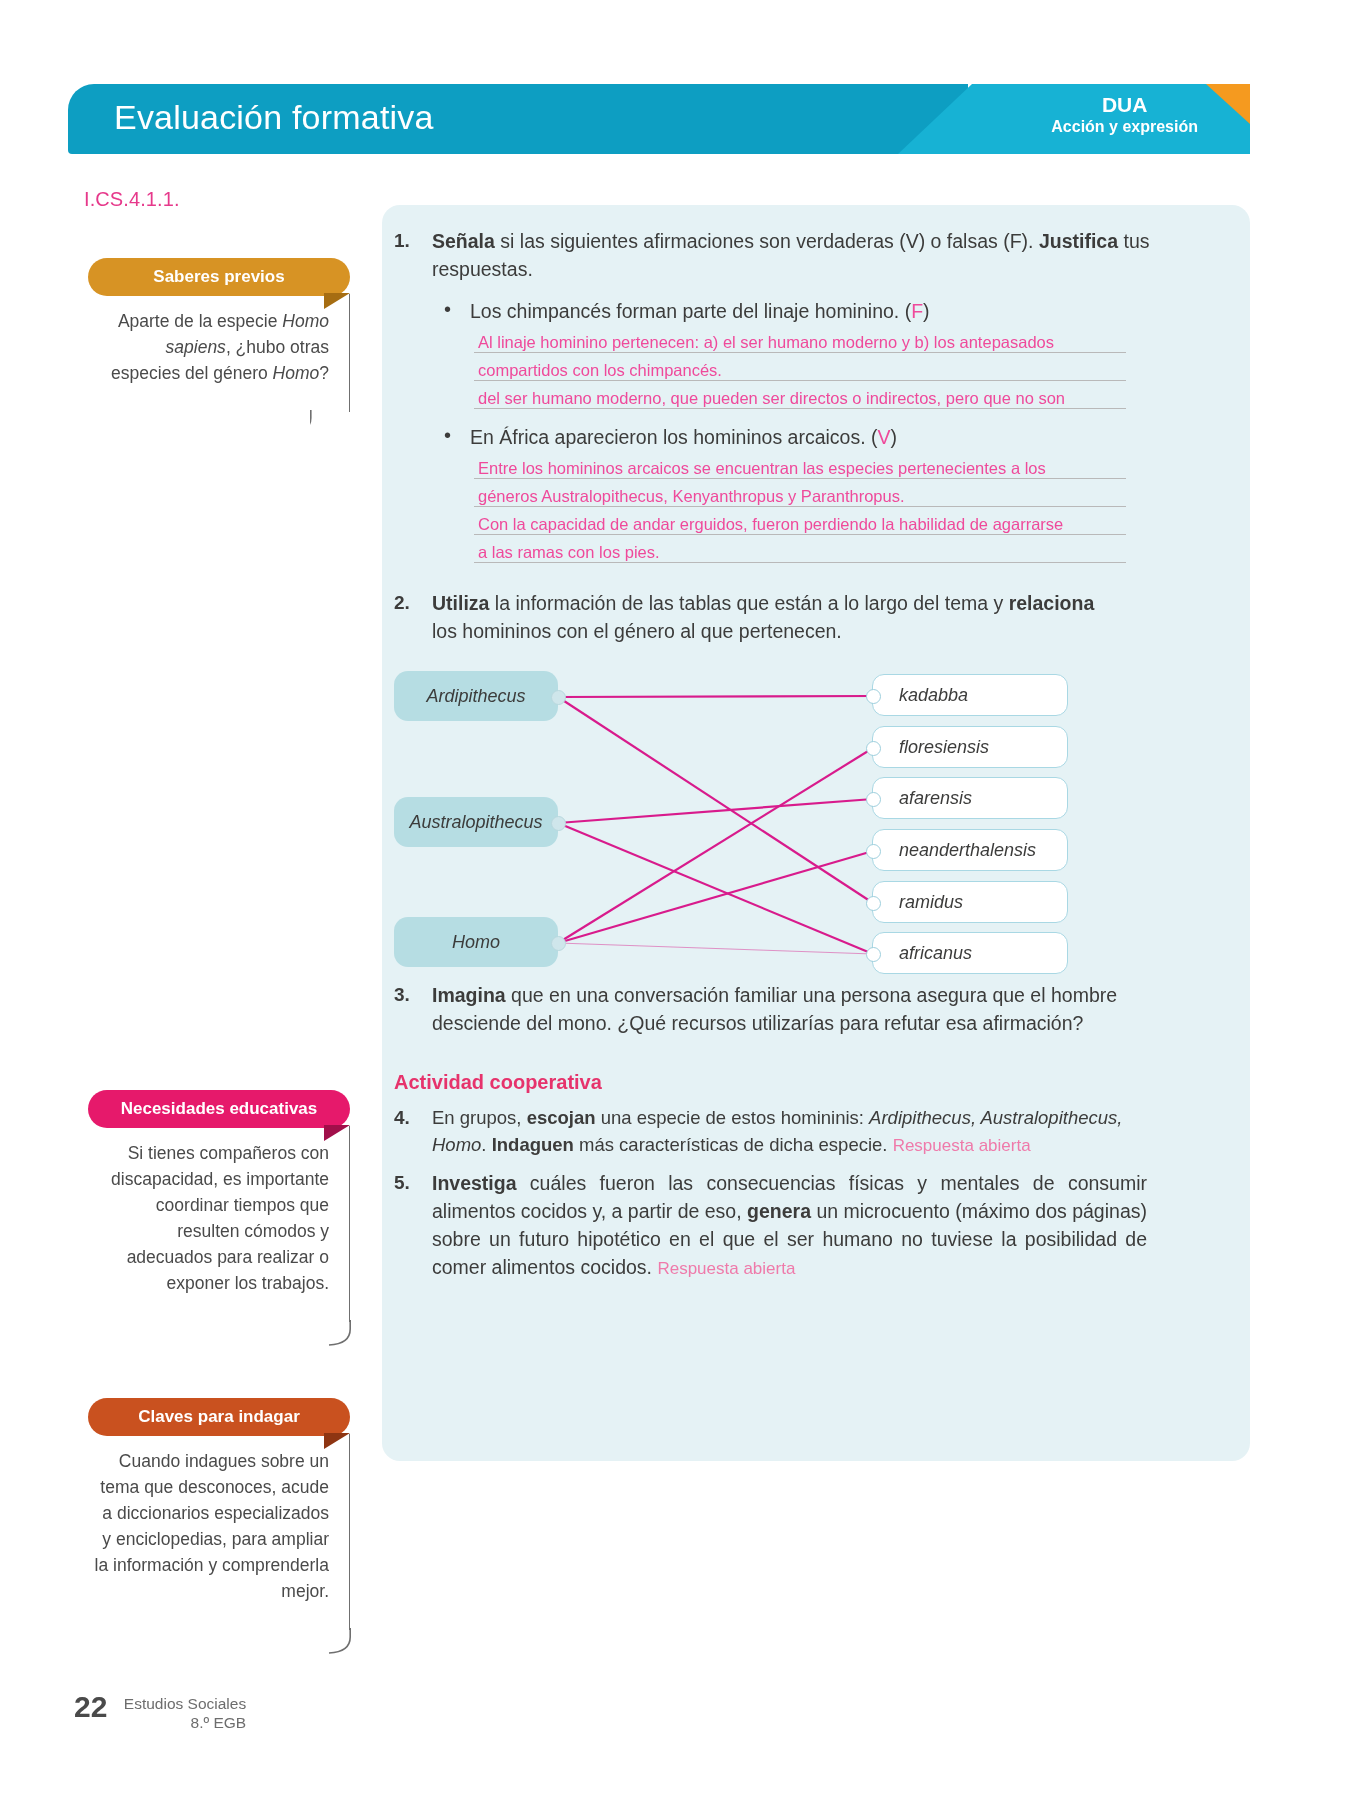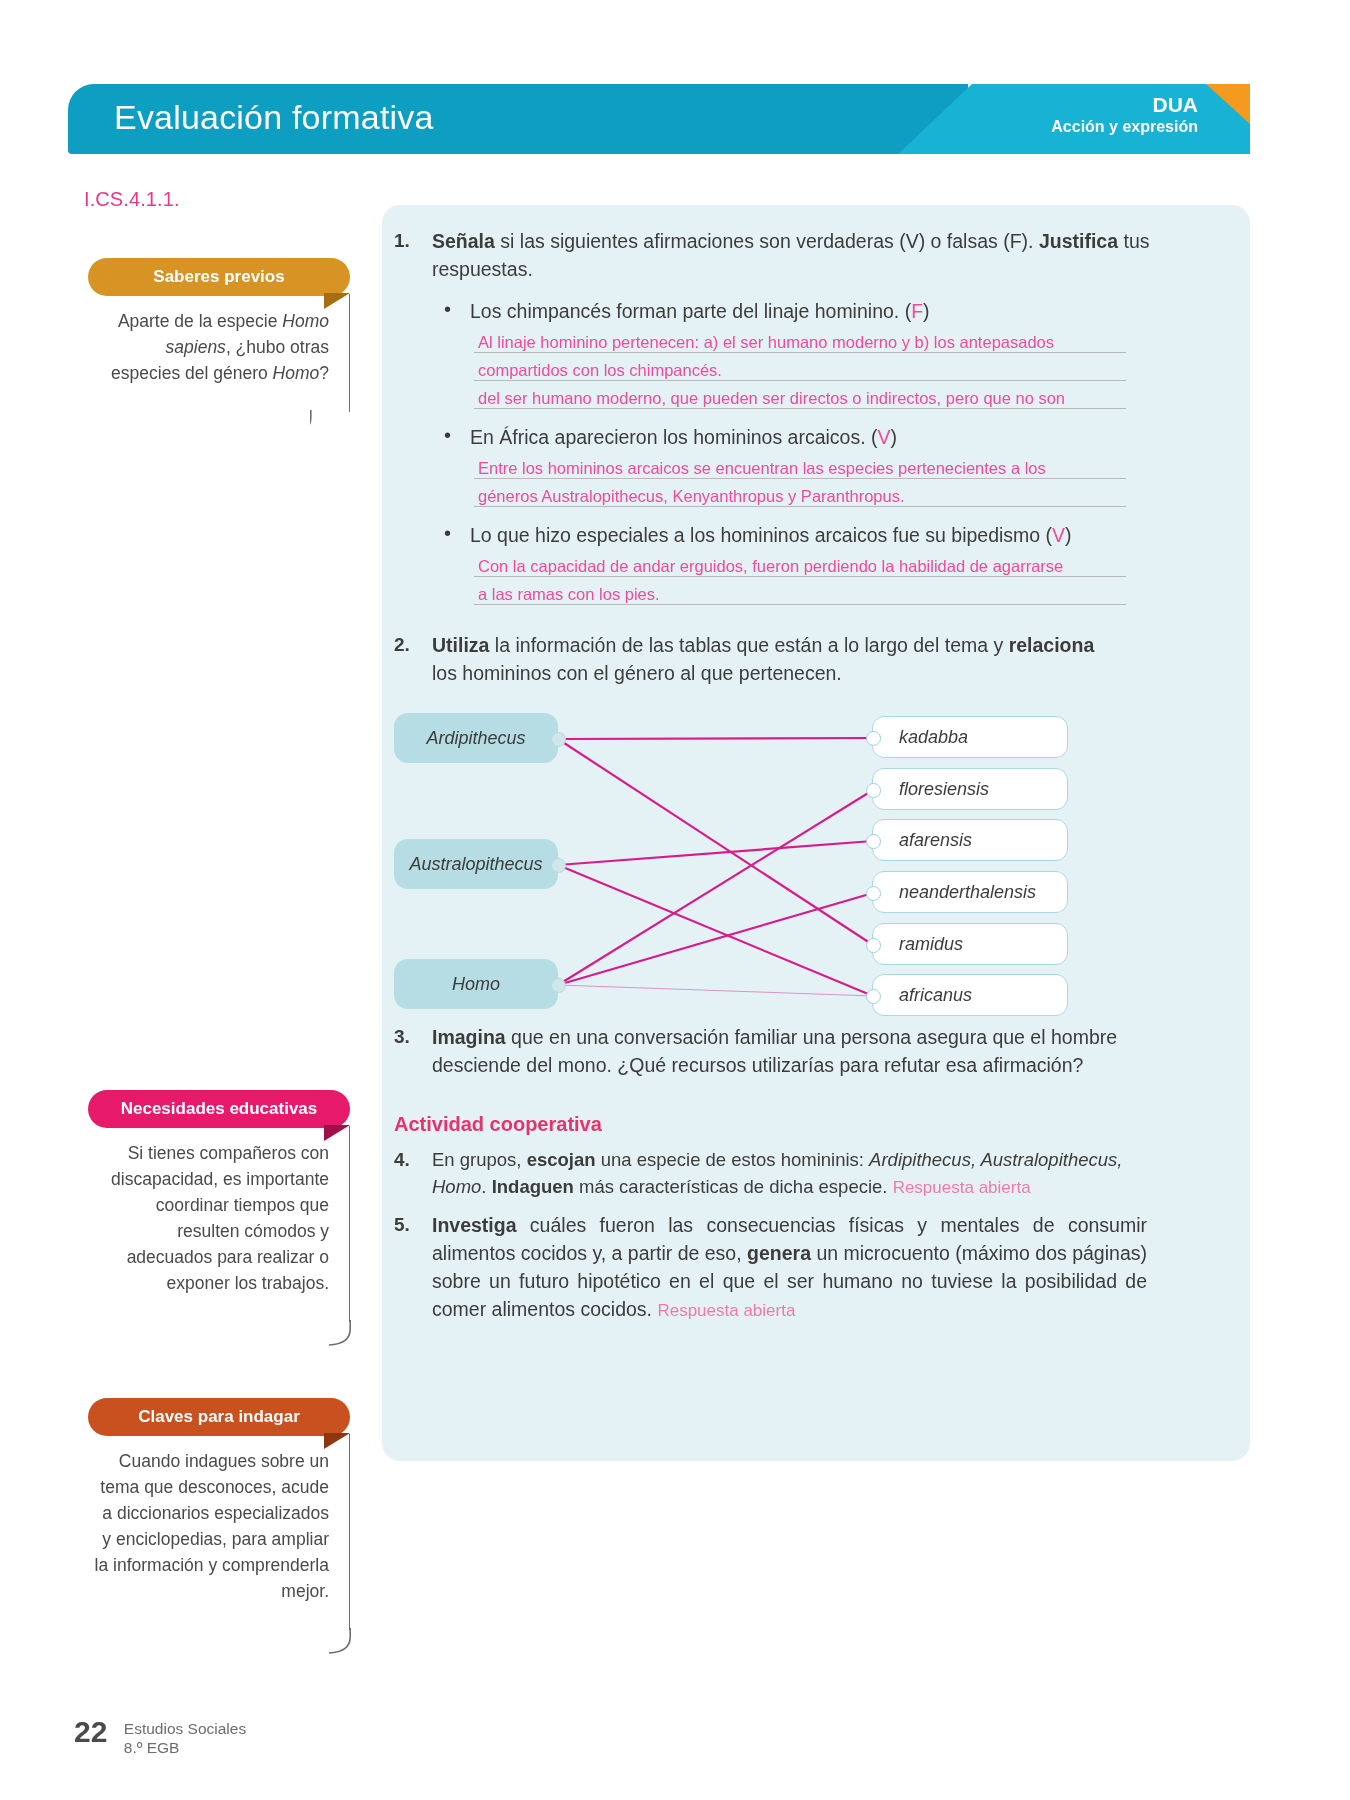--- a/index.html
+++ b/index.html
@@ -52,21 +52,21 @@
     position: absolute;
     left: 46px; top: 14px;
     font-size: 34px;
     color: #ffffff;
     font-weight: 400;
     letter-spacing: 0.2px;
   }
   .hb-dua {
     position: absolute;
     right: 52px; top: 9px;
-    text-align: right;
+    text-align: center;
     color: #ffffff;
   }
   .hb-dua .dua-main {
     font-size: 21px; font-weight: bold; line-height: 24px;
   }
   .hb-dua .dua-sub {
     font-size: 16px; font-weight: bold; line-height: 20px;
   }
 
   
@@ -230,21 +230,21 @@
   }
   .side-body .curl {
     position: absolute;
     right: -1px; bottom: -22px;
     width: 40px; height: 24px;
   }
 
   
   .footer {
     position: absolute;
-    left: 74px; bottom: 43px;
+    left: 74px; bottom: 68px; text-align: right;
   }
   .footer .pg {
     display: inline-block;
     font-size: 30px;
     font-weight: bold;
     color: #4a4a4a;
     vertical-align: top;
   }
   .footer .meta {
     display: inline-block;
@@ -290,23 +290,20 @@
   <div class="ans-line">del ser humano moderno, que pueden ser directos o indirectos, pero que no son</div>
 
   <div class="bullet">
     <span>En África aparecieron los homininos arcaicos.  (</span><span class="vf">V</span><span>)</span>
   </div>
   <div class="ans-line">Entre los homininos arcaicos se encuentran las especies pertenecientes a los</div>
   <div class="ans-line" style="font-style:normal;">
     <span>géneros Australopithecus, Kenyanthropus y Paranthropus.</span>
   </div>
 
-  <div class="bullet">
-    <span>Lo que hizo especiales a los homininos arcaicos fue su bipedismo  (</span><span class="vf">V</span><span>)</span>
-  </div>
   <div class="ans-line">Con la capacidad de andar erguidos, fueron perdiendo la habilidad de agarrarse</div>
   <div class="ans-line">a las ramas con los pies.</div>
 
 
   <div class="q" style="margin-top:26px; width:690px;">
     <span class="q-num">2.</span>
     <span class="b">Utiliza</span><span> la información de las tablas que están a lo largo del tema y </span><span class="b">relaciona</span><span> los homininos con el género al que pertenecen.</span>
   </div>
 
   <div class="match-wrap">

